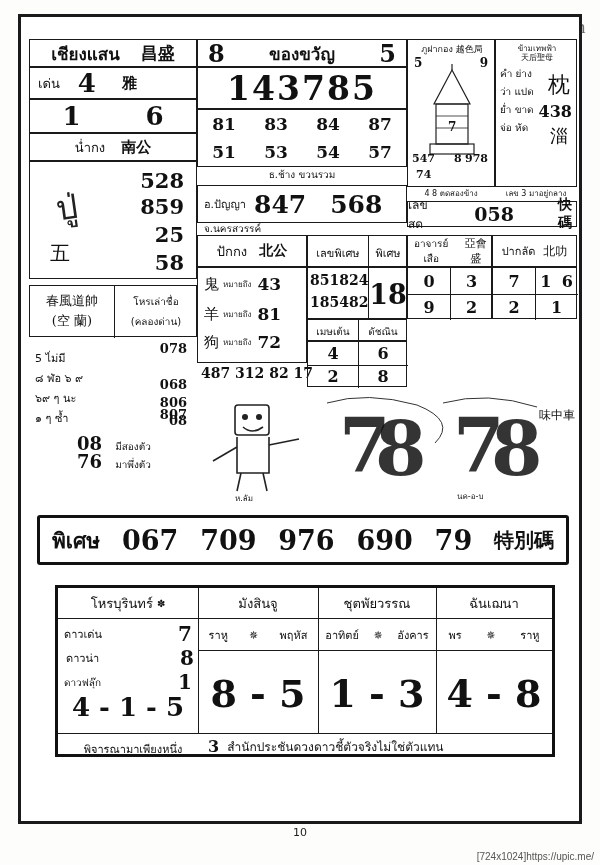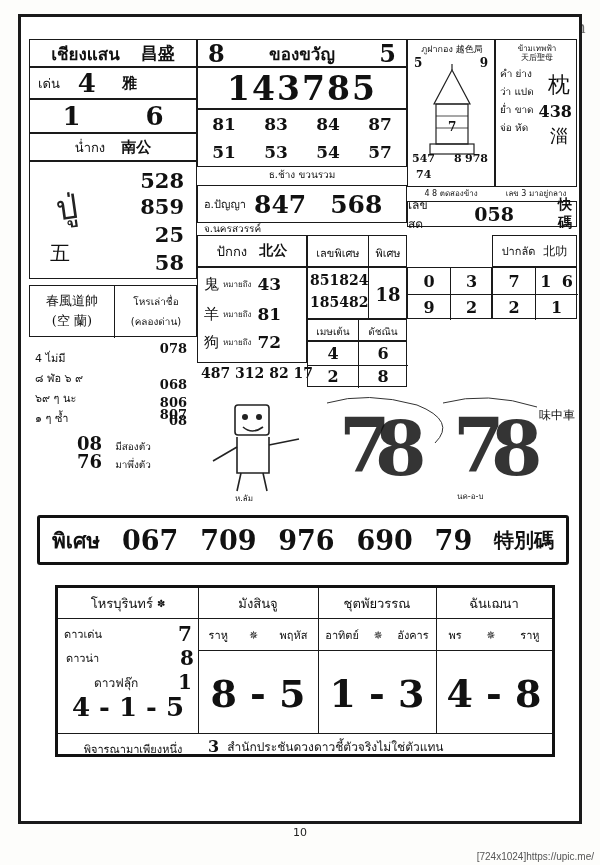--- a/index.html
+++ b/index.html
@@ -75,21 +75,21 @@
 
     <div class="cell thin" style="left:8px;top:268px;width:168px;height:52px;">
       <div class="vline" style="left:84px;top:0;height:52px;"></div>
       <div style="position:absolute;left:0;top:6px;width:84px;text-align:center;font-size:13px;font-family:'DejaVu Serif',serif;">春風道帥</div>
       <div style="position:absolute;left:0;top:26px;width:84px;text-align:center;font-size:13px;font-family:'DejaVu Serif',serif;">(空 蘭)</div>
       <div style="position:absolute;left:84px;top:8px;width:84px;text-align:center;font-size:10px;">โหรเล่าชื่อ</div>
       <div style="position:absolute;left:84px;top:28px;width:84px;text-align:center;font-size:10px;">(คลองด่าน)</div>
     </div>
 
     <div class="cell" style="left:8px;top:322px;width:168px;height:128px;">
-      <div style="position:absolute;left:6px;top:10px;font-size:11px;">4 ไ่ม่มี</div>
+      <div style="position:absolute;left:6px;top:10px;font-size:11px;">5 ไ่ม่มี</div>
       <div style="position:absolute;left:6px;top:30px;font-size:11px;">๘ ฬ่อ ๖ ๙</div>
       <div style="position:absolute;left:6px;top:50px;font-size:11px;">๖๙ ๆ นะ</div>
       <div style="position:absolute;left:6px;top:70px;font-size:11px;">๑ ๆ ซ้ำ</div>
       <div class="num" style="position:absolute;right:10px;top:2px;font-size:13px;">078</div>
       <div class="num" style="position:absolute;right:10px;top:20px;font-size:13px;margin-top:48px;">807</div>
       <div class="num" style="position:absolute;right:10px;top:38px;font-size:13px;">068</div>
       <div class="num" style="position:absolute;right:10px;top:56px;font-size:13px;">806</div>
       <div class="num" style="position:absolute;right:10px;top:74px;font-size:13px;">08</div>
       <div style="position:absolute;left:48px;top:94px;">
         <span class="num" style="font-size:18px;">08</span>
@@ -182,21 +182,21 @@
       <div class="vline" style="left:60px;top:0;height:52px;"></div>
       <div style="position:absolute;left:2px;top:4px;width:56px;display:flex;justify-content:space-around;">
         <span class="num" style="font-size:14px;">851</span>
         <span class="num" style="font-size:14px;">824</span>
       </div>
       <div style="position:absolute;left:2px;top:26px;width:56px;display:flex;justify-content:space-around;">
         <span class="num" style="font-size:14px;">185</span>
         <span class="num" style="font-size:14px;">482</span>
       </div>
       <div style="position:absolute;left:60px;top:0;width:40px;height:52px;display:flex;align-items:center;justify-content:center;">
-        <span class="num" style="font-size:18px;">18</span>
+        <span class="num" style="font-size:27px;">18</span>
       </div>
     </div>
 
     <div class="cell thin" style="left:286px;top:302px;width:100px;height:22px;">
       <div class="vline" style="left:50px;top:0;height:22px;"></div>
       <div style="position:absolute;left:0;top:4px;width:50px;text-align:center;font-size:10px;">เมษเต้น</div>
       <div style="position:absolute;left:50px;top:4px;width:50px;text-align:center;font-size:10px;">ดัชณิน</div>
     </div>
 
     <div class="cell thin" style="left:286px;top:324px;width:100px;height:46px;">
@@ -256,20 +256,26 @@
     </div>
 
     <div class="cell thin" style="left:386px;top:184px;width:170px;height:26px;">
       <div style="display:flex;height:100%;align-items:center;justify-content:space-around;gap:44px;">
         <span style="font-size:12px;">เลขสด</span>
         <span class="num" style="font-size:19px;">058</span>
         <span class="serif bold" style="font-size:14px;">快碼</span>
       </div>
     </div>
 
+    <div class="cell thin" style="left:386px;top:218px;width:85px;height:32px;">
+      <div class="ctr" style="height:100%;font-size:10px;">
+        <span>อาจารย์เสือ</span>
+        <span class="serif" style="margin-left:6px;font-size:11px;">亞會盛</span>
+      </div>
+    </div>
     <div class="cell thin" style="left:386px;top:250px;width:85px;height:52px;">
       <div class="vline" style="left:42px;top:0;height:52px;"></div>
       <div class="hline" style="left:0;top:26px;width:85px;"></div>
       <div style="position:absolute;left:0;top:0;width:42px;height:26px;display:flex;align-items:center;justify-content:center;">
           <span class="num" style="font-size:16px;">0</span>
         </div>
       <div style="position:absolute;left:42px;top:0;width:43px;height:26px;display:flex;align-items:center;justify-content:center;">
           <span class="num" style="font-size:16px;">3</span>
         </div>
       <div style="position:absolute;left:0;top:26px;width:42px;height:26px;display:flex;align-items:center;justify-content:center;">
@@ -355,21 +361,21 @@
       </div>
       <div style="position:absolute;left:6px;top:34px;width:128px;display:flex;justify-content:space-between;align-items:center;">
         <span style="font-size:11px;">ดาวเด่น</span>
         <span class="num" style="font-size:20px;">7</span>
       </div>
       <div style="position:absolute;left:8px;top:58px;width:128px;display:flex;justify-content:space-between;align-items:center;">
         <span style="font-size:11px;">ดาวน่า</span>
         <span class="num" style="font-size:20px;">8</span>
       </div>
       <div style="position:absolute;left:6px;top:82px;width:128px;display:flex;justify-content:space-between;align-items:center;">
-        <span style="font-size:12px;margin-left:30px;">ดาวฟลุ๊ก</span>
+        <span style="font-size:10px;">ดาวฟลุ๊ก</span>
         <span class="num" style="font-size:20px;">1</span>
       </div>
       <div style="position:absolute;left:0;top:104px;width:140px;text-align:center;">
         <span class="num" style="font-size:26px;">4 - 1 - 5</span>
       </div>
       <div style="position:absolute;left:140px;top:0;width:120px;height:30px;display:flex;align-items:center;justify-content:center;">
         <span style="font-size:13px;">มังสินจู</span>
       </div>
 
       <div style="position:absolute;left:0;top:146px;width:150px;text-align:center;font-size:11px;padding-top:6px;">พิจารณามาเพียงหนึ่ง</div>

